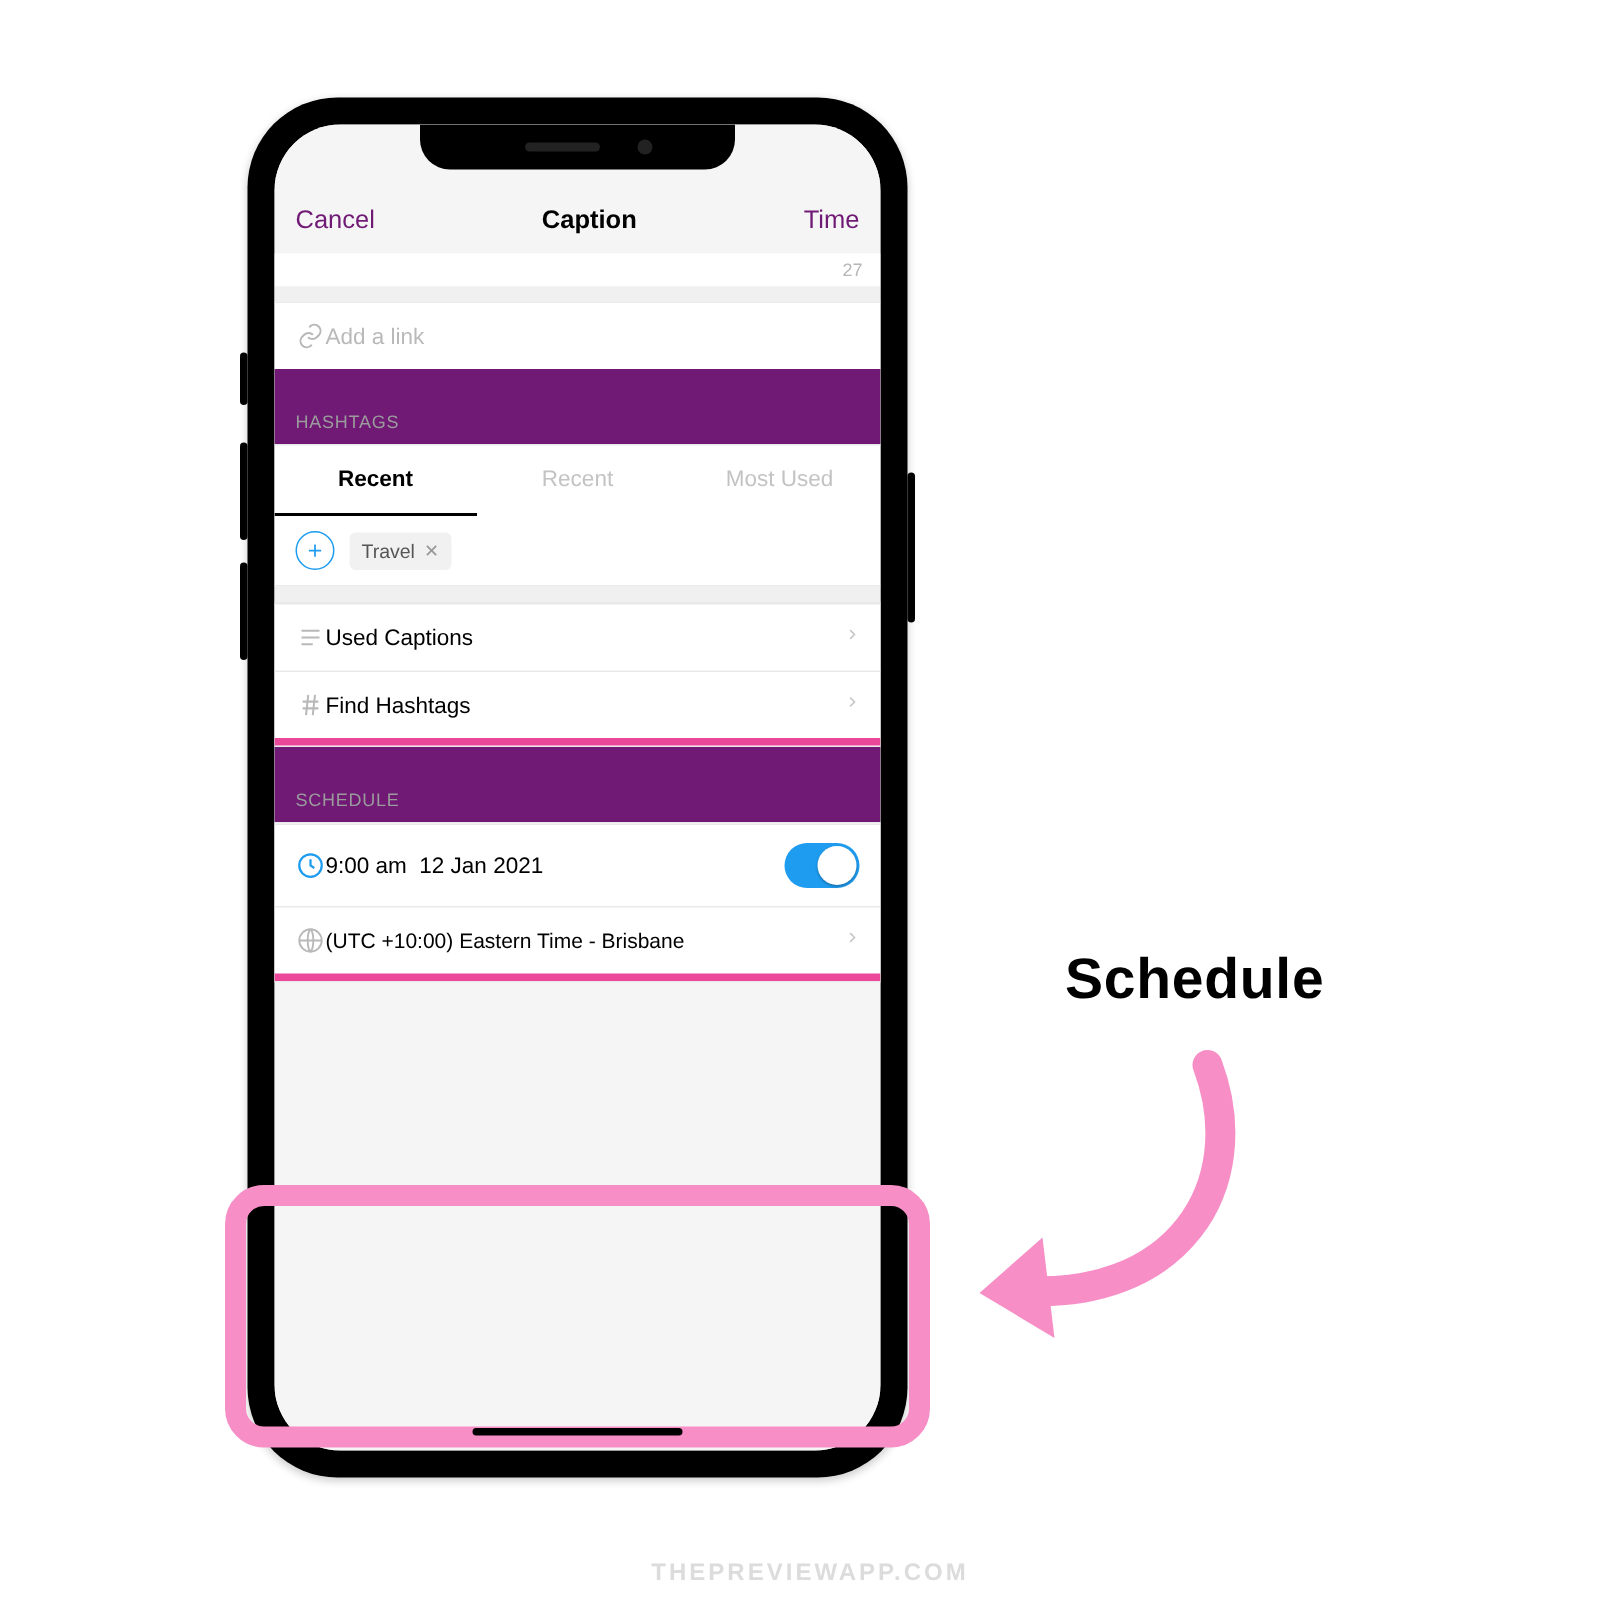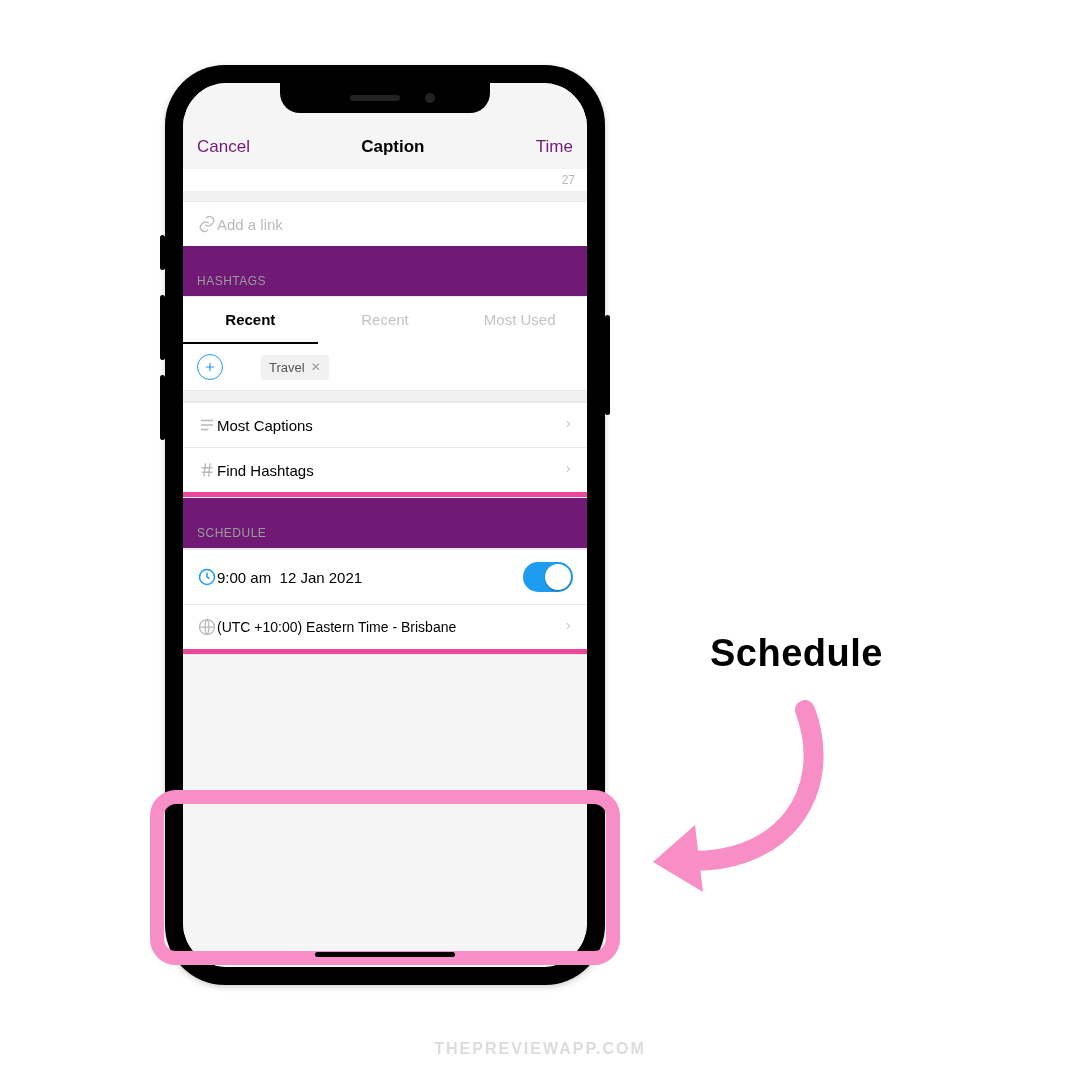--- a/index.html
+++ b/index.html
@@ -178,21 +178,21 @@
     color: #1e9cf0;
     display: flex; align-items: center; justify-content: center;
     font-size: 18px; line-height: 1;
   }
   .chip {
     background: #f1f1f2;
     border-radius: 4px;
     padding: 5px 8px;
     font-size: 13px;
     color: #555;
-    display: flex; align-items: center; gap: 6px; margin-left: 28px;
+    display: flex; align-items: center; gap: 6px;
   }
   .chip .x { color: #999; font-size: 12px; }
 
   .list-rows { background: #fff; border-top: 1px solid #e9e9e9; border-bottom: 1px solid #e9e9e9; }
 
   .toggle {
     width: 50px; height: 30px;
     background: #1e9cf0;
     border-radius: 15px;
     position: relative;
@@ -297,21 +297,21 @@
 
       <div class="section-gap"></div>
 
       <div class="list-rows">
         <div class="row">
           <span class="row-icon">
             <svg width="18" height="18" viewBox="0 0 24 24" stroke="currentColor" stroke-width="1.8">
                 <path d="M4 6h16M4 12h16M4 18h10"></path>
               </svg>
           </span>
-          <span class="text">Most Captions</span>
+          <span class="text">Used Captions</span>
           <span class="chev">
             <svg width="10" height="14" viewBox="0 0 24 24" fill="none" stroke="currentColor" stroke-width="2.5">
                 <path d="M9 5l7 7-7 7"></path>
               </svg>
           </span>
         </div>
         <div class="row">
           <span class="row-icon">
             <svg width="18" height="18" viewBox="0 0 24 24" stroke="currentColor" stroke-width="1.8">
                 <path d="M5 9h14M5 15h14M10 3l-2 18M16 3l-2 18"></path>

